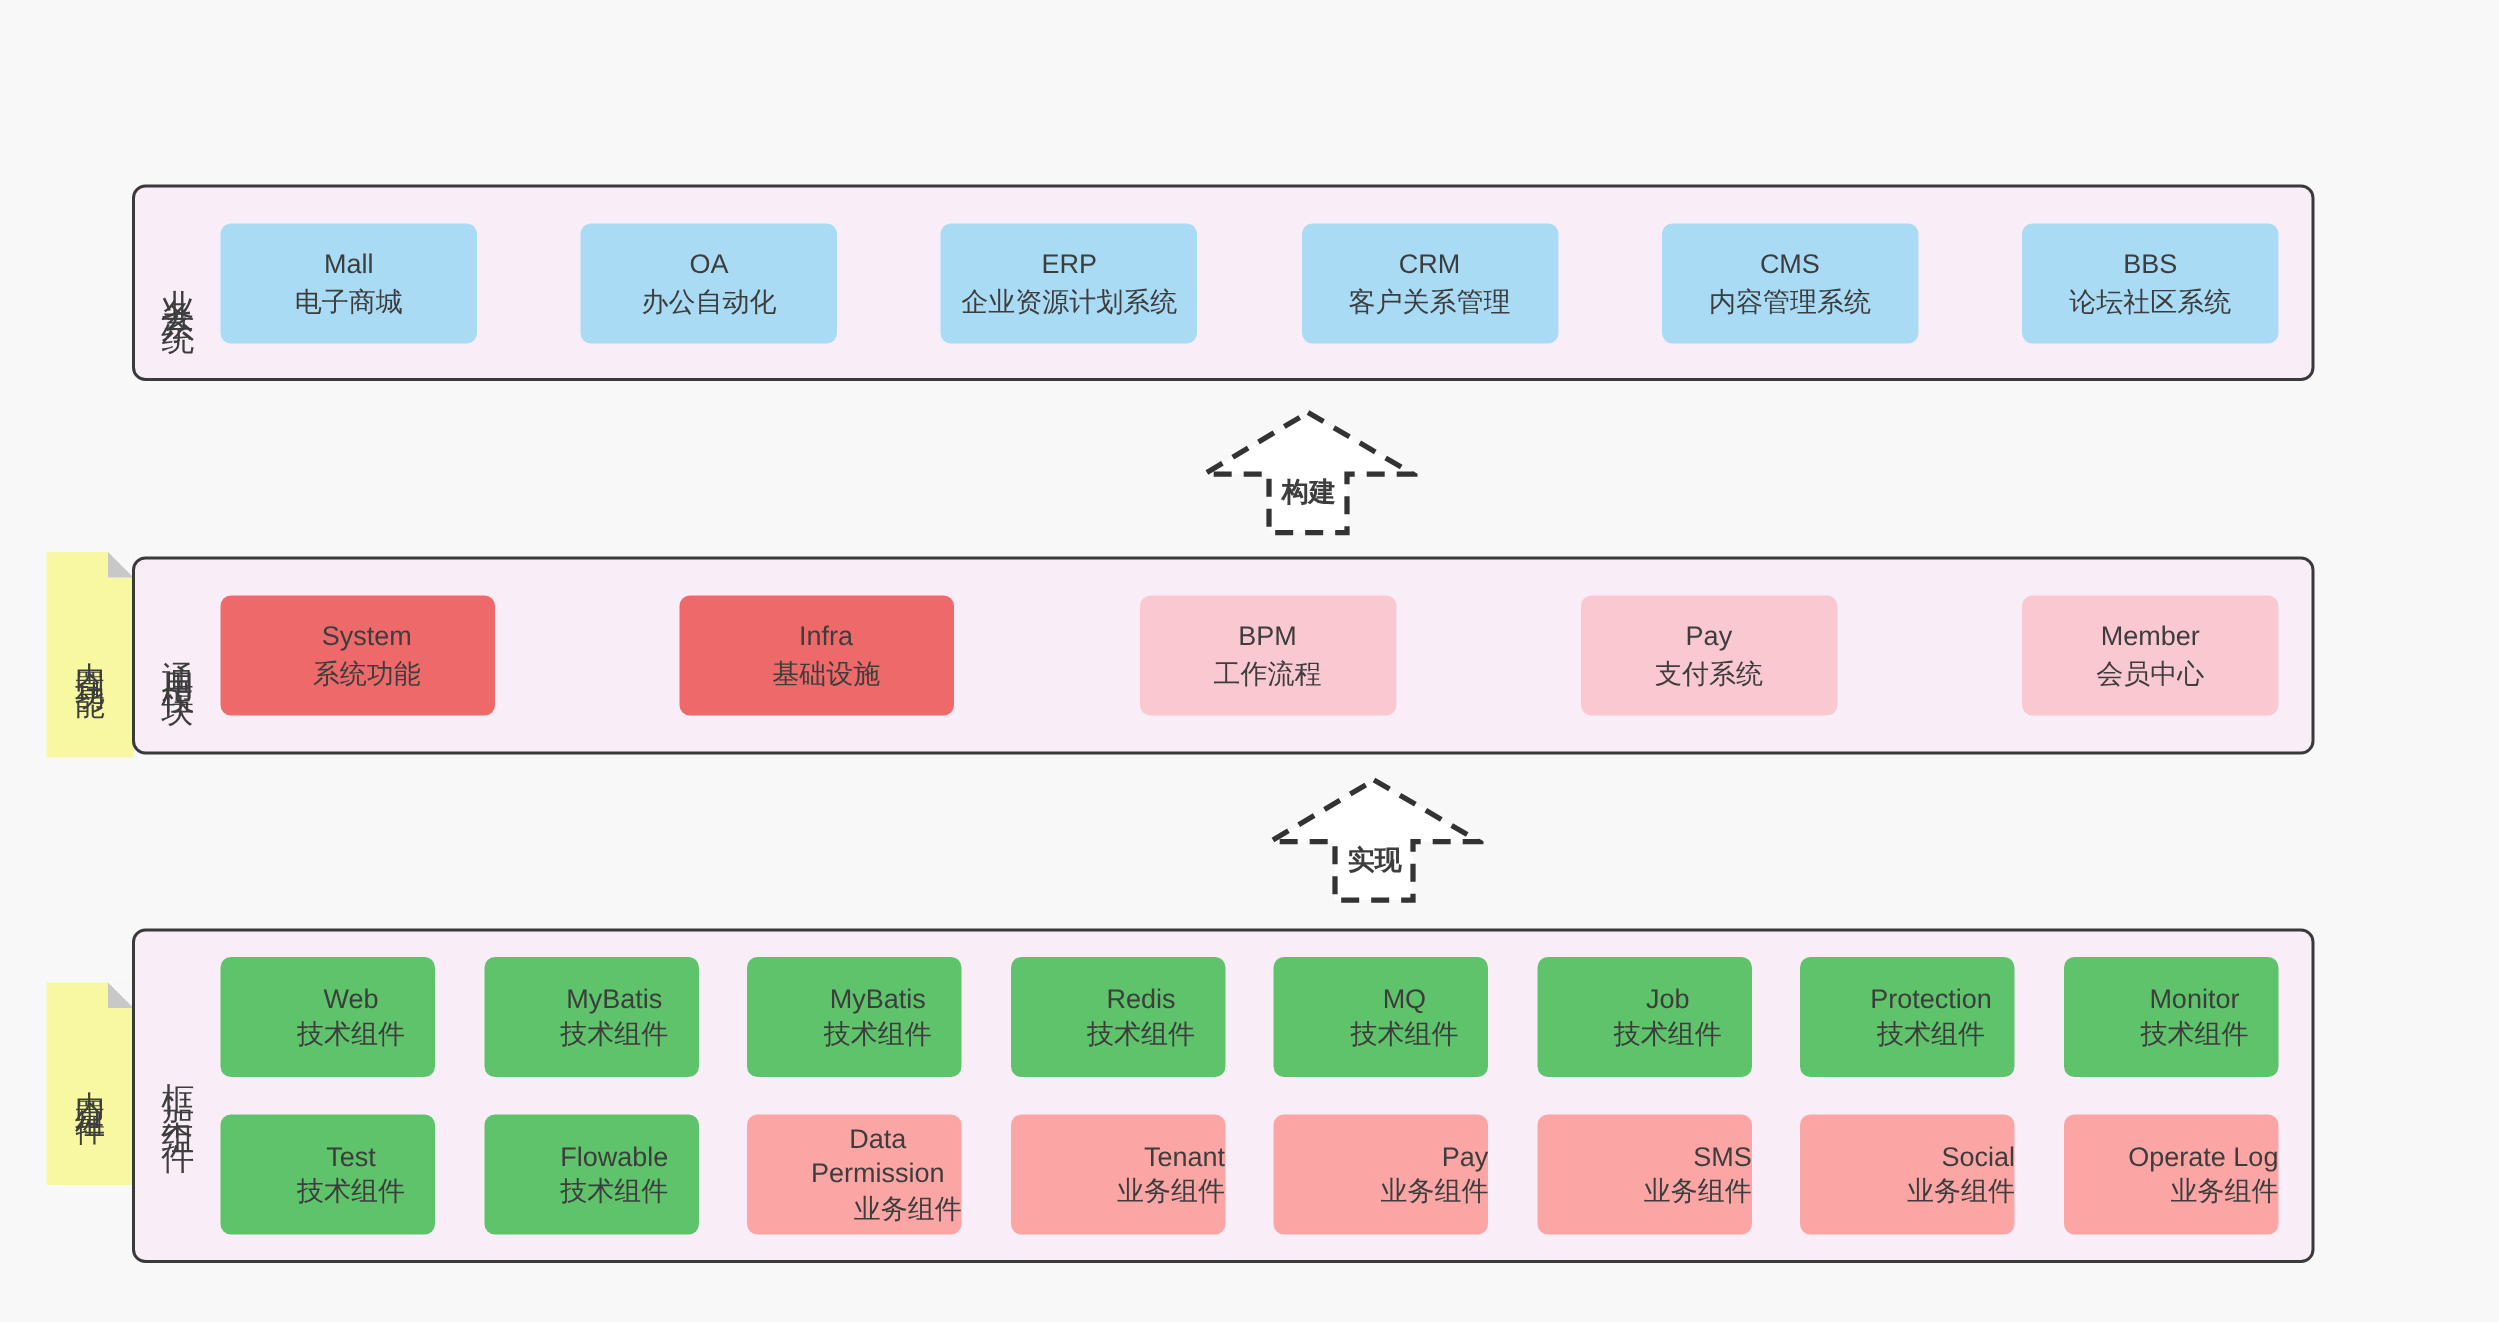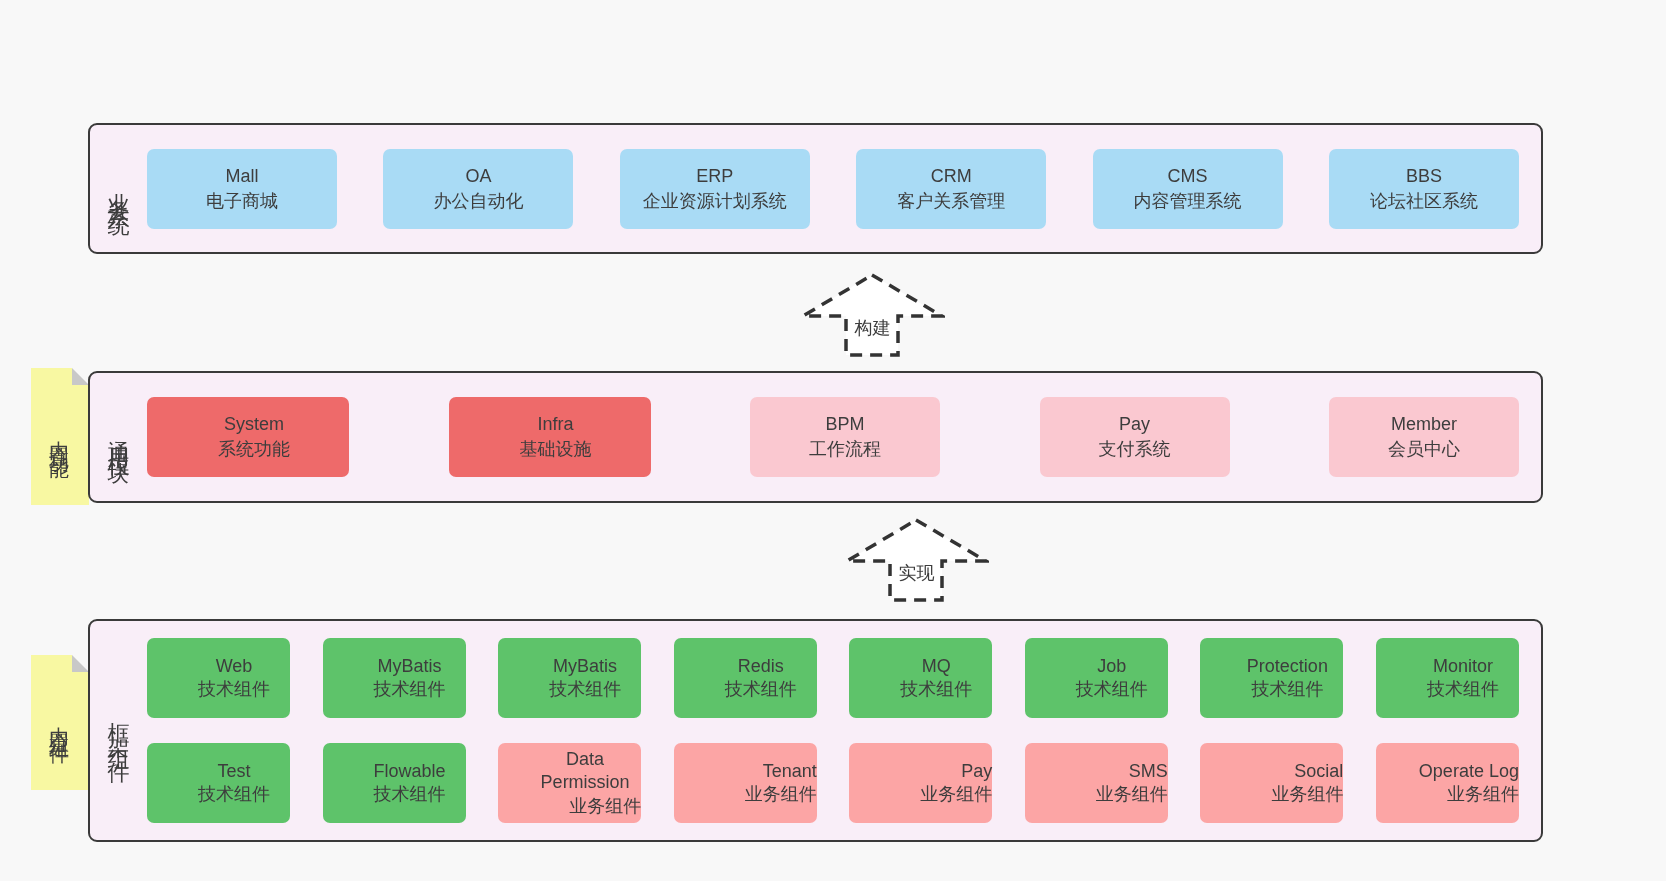--- a/index.html
+++ b/index.html
@@ -16,38 +16,38 @@
                writing-mode:vertical-lr;text-orientation:upright;
                font-size:22px;letter-spacing:7px;color:#3d3d3d;}
   .panel-components .panel-label{letter-spacing:13px;}
 
   .panel-content{flex:1;display:flex;flex-direction:column;justify-content:center;
                  padding-right:22px;gap:25px;}
   .row{display:flex;justify-content:space-between;}
 
   .box{height:80px;border-radius:7px;display:flex;flex-direction:column;align-items:center;
        justify-content:center;text-align:center;color:#3d3d3d;font-size:18px;line-height:1.38;}
-  .w6{width:190px;}
+  .w6{width:171px;}
   .w8{width:112px;line-height:1.28;padding-left:31px;}
   .blue{background:#a9dbf5;}
   .red{background:#ee6a6a;padding-left:12px;}
   .pink{background:#fac8d0;}
   .green{background:#5ec36a;}
   .lightgreen{background:#fca5a5;align-items:flex-end;}
 
   .sticky{position:absolute;left:31px;width:58px;background:#f8f8a2;z-index:0;
           display:flex;align-items:center;justify-content:center;
           writing-mode:vertical-lr;text-orientation:upright;
           font-size:20px;letter-spacing:6px;color:#3d3d3d;}
   .sticky-1{top:368px;height:137px;}
   .sticky-2{top:655px;height:135px;}
   .sticky::after{content:"";position:absolute;top:0;right:0;width:0;height:0;
                  border-top:17px solid #f8f8f8;border-left:17px solid #c8c8c8;}
 
-  .arrow{position:absolute;width:145px;height:86px;z-index:1;}
+  .arrow{position:absolute;width:145px;height:86px;z-index:1;font-weight:bold;}
   .arrow-1{left:800px;top:272px;}
   .arrow-2{left:844px;top:517px;}
   .arrow svg{display:block;width:100%;height:100%;}
   .arrow-label{position:absolute;left:50%;top:44px;transform:translateX(-50%);
                background:#ffffff;padding:0 3px;font-size:18px;color:#3d3d3d;white-space:nowrap;}
 </style>
 </head>
 <body>
 
 <div id="canvas">

